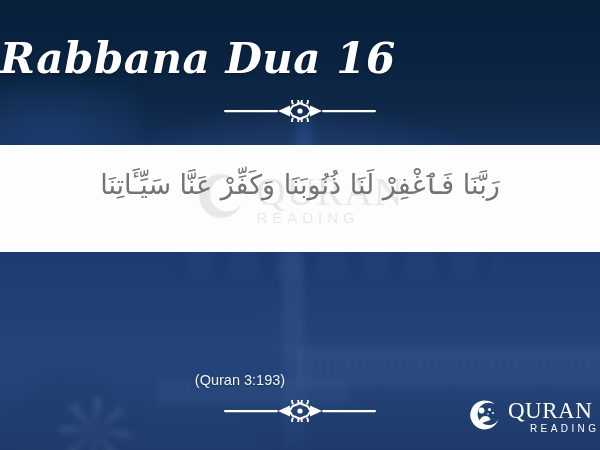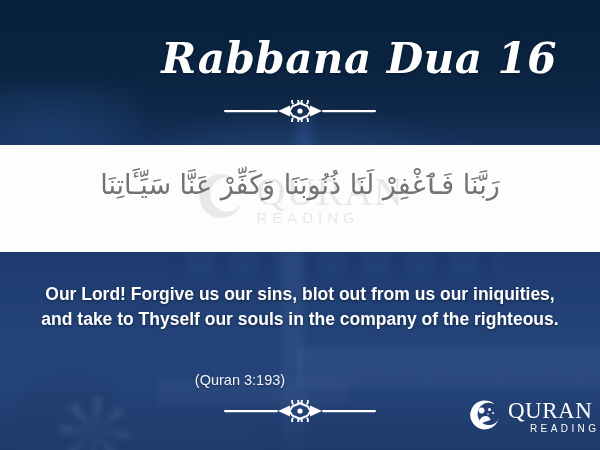--- a/index.html
+++ b/index.html
@@ -50,21 +50,21 @@
     height: 90px;
     background: radial-gradient(ellipse at center, rgba(40,80,140,0.45), rgba(40,80,140,0));
     filter: blur(6px);
   }
 
   .title {
     position: absolute;
     left: 0;
     top: 38px;
     width: 557px;
-    text-align: right;
+    text-align: left;
     color: #ffffff;
     font-family: "DejaVu Serif", serif;
     font-style: italic;
     font-weight: bold;
     font-size: 42px;
     letter-spacing: 0.5px;
     line-height: 1;
     text-shadow: 0 1px 3px rgba(0,0,0,0.35);
     white-space: nowrap;
   }
@@ -350,21 +350,20 @@
       <div class="m-dome d1"></div>
       <div class="m-dome d2"></div>
       <div class="m-rose"></div>
       <div class="m-column"></div>
       <div class="m-arcade"></div>
       <div class="m-arcade2"></div>
     </div>
     <div class="lower-tint"></div>
   </div>
 
-  <div class="translation">Our Lord! Forgive us our sins, blot out from us our iniquities, and take to Thyself our souls in the company of the righteous.</div>
 
   <div class="reference">(Quran 3:193)</div>
 
   <div class="ornament ornament-bottom">
     <svg width="160" height="22" viewBox="0 0 160 22">
       <g fill="#ffffff">
         <rect x="4" y="10" width="54" height="2.2" rx="1.1"></rect>
         <rect x="102" y="10" width="54" height="2.2" rx="1.1"></rect>
         <path d="M58 11 L70 5.5 L70 16.5 Z"></path>
         <path d="M102 11 L90 5.5 L90 16.5 Z"></path>

